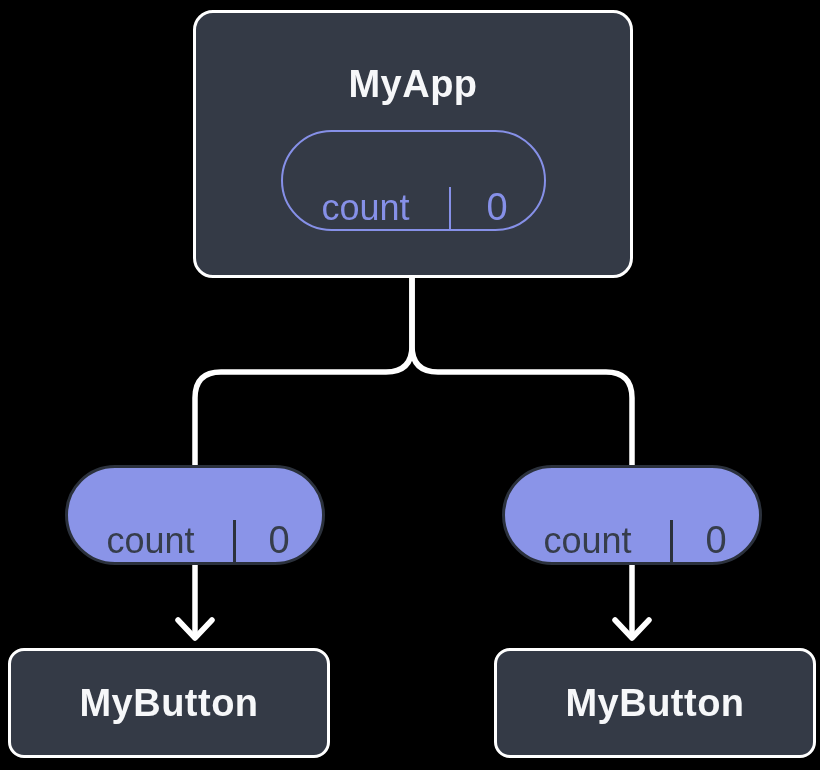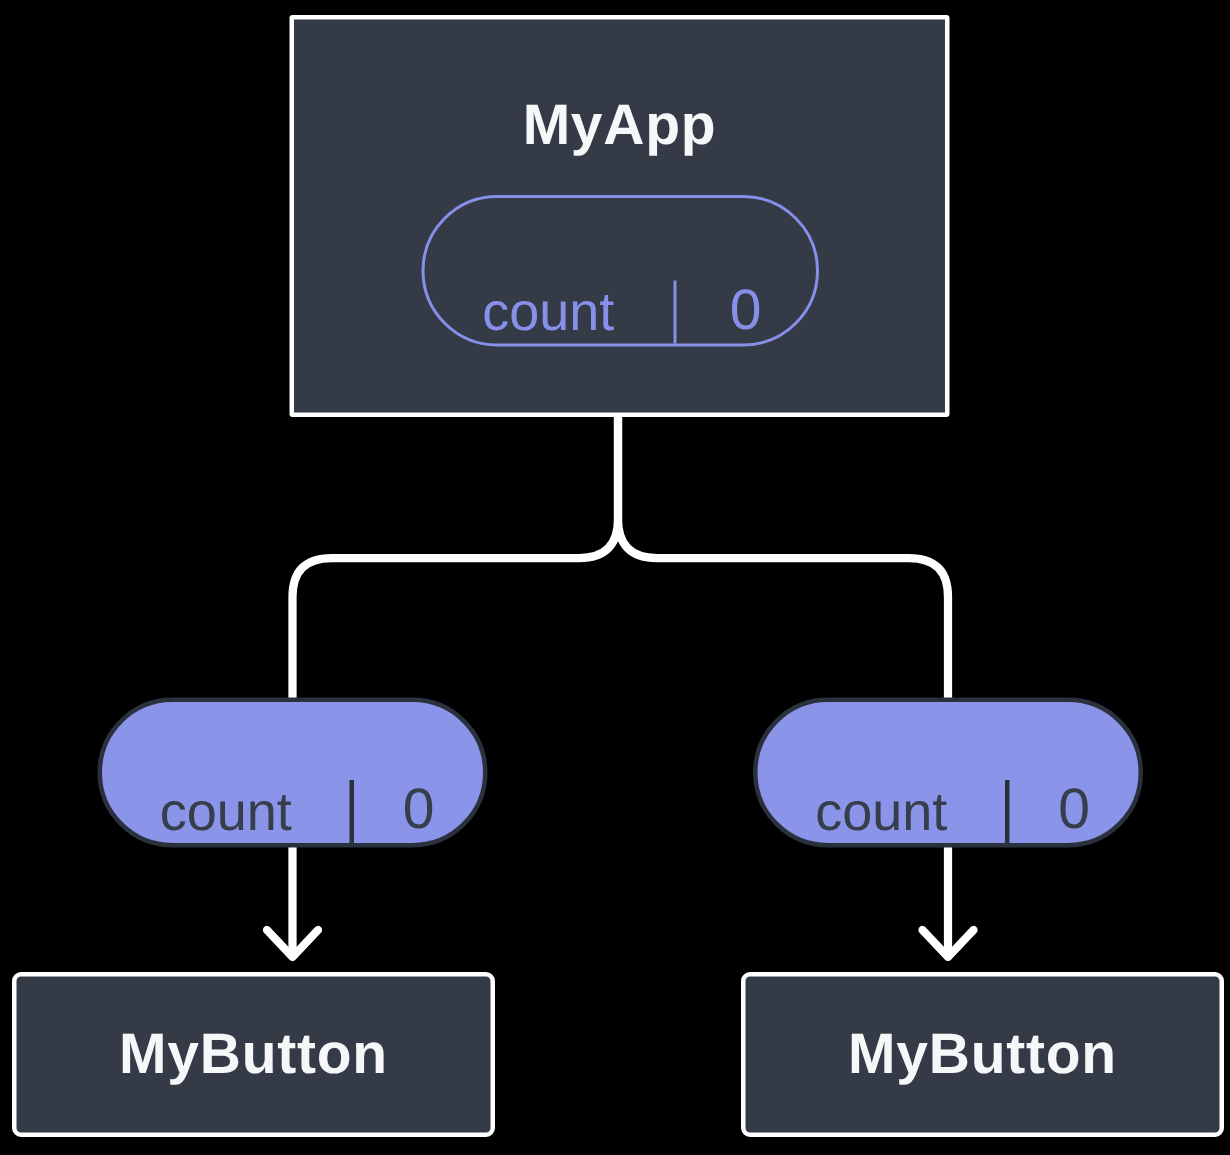--- a/index.html
+++ b/index.html
@@ -37,21 +37,21 @@
     fill: none;
     stroke: var(--connector);
     stroke-width: 5.5;
     stroke-linecap: round;
     stroke-linejoin: round;
   }
   .node {
     position: absolute;
     background: var(--node-fill);
     border: 3px solid var(--node-border);
-    border-radius: 2px;
+    border-radius: 20px;
     z-index: 1;
     color: var(--node-text);
   }
   .node-root {
     left: 193px; top: 10px;
     width: 440px; height: 268px;
     display: flex;
     flex-direction: column;
     align-items: center;
     padding-top: 50px;
@@ -102,21 +102,21 @@
     justify-content: center;
     font-size: 38px;
   }
   .pill-left  { left: 65px;  top: 465px; }
   .pill-right { left: 502px; top: 465px; }
   .node-child {
     width: 322px; height: 110px;
     display: flex;
     align-items: center;
     justify-content: center;
-    border-radius: 6px;
+    border-radius: 16px;
   }
   .node-child-left  { left: 8px;   top: 648px; }
   .node-child-right { left: 494px; top: 648px; }
 </style>
 </head>
 <body>
 
 <div class="canvas">
 
   <svg class="connector-layer" viewBox="0 0 820 770" aria-hidden="true">

